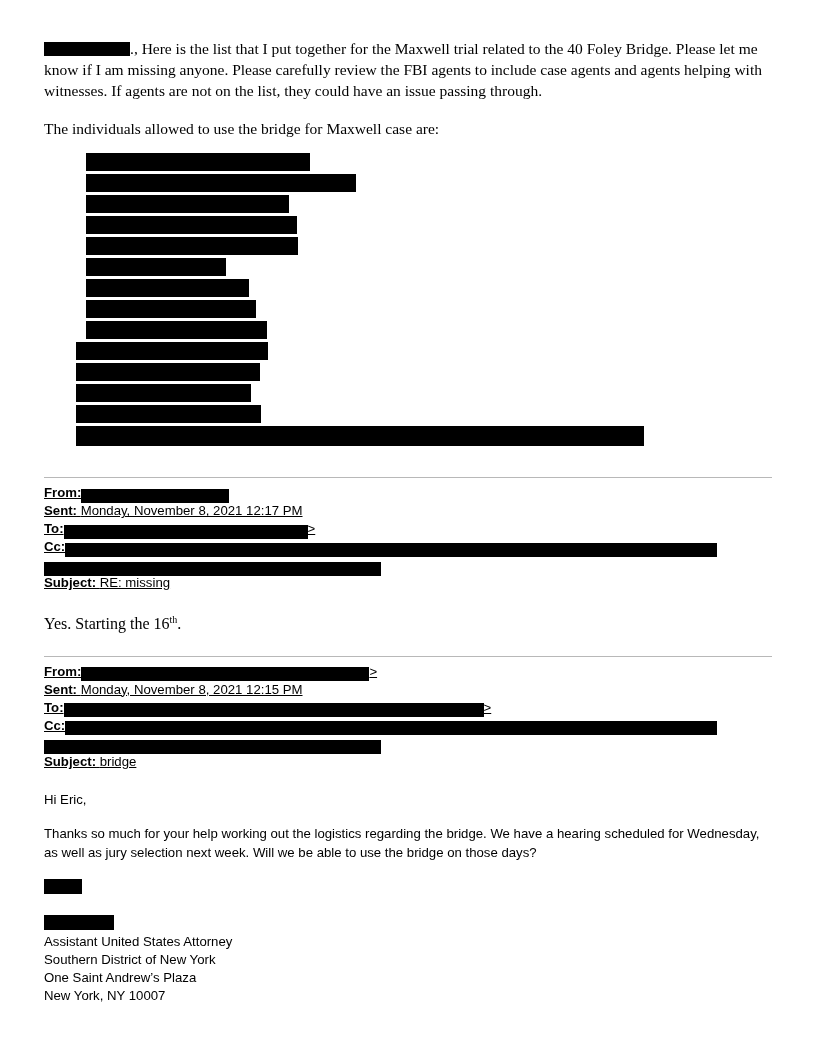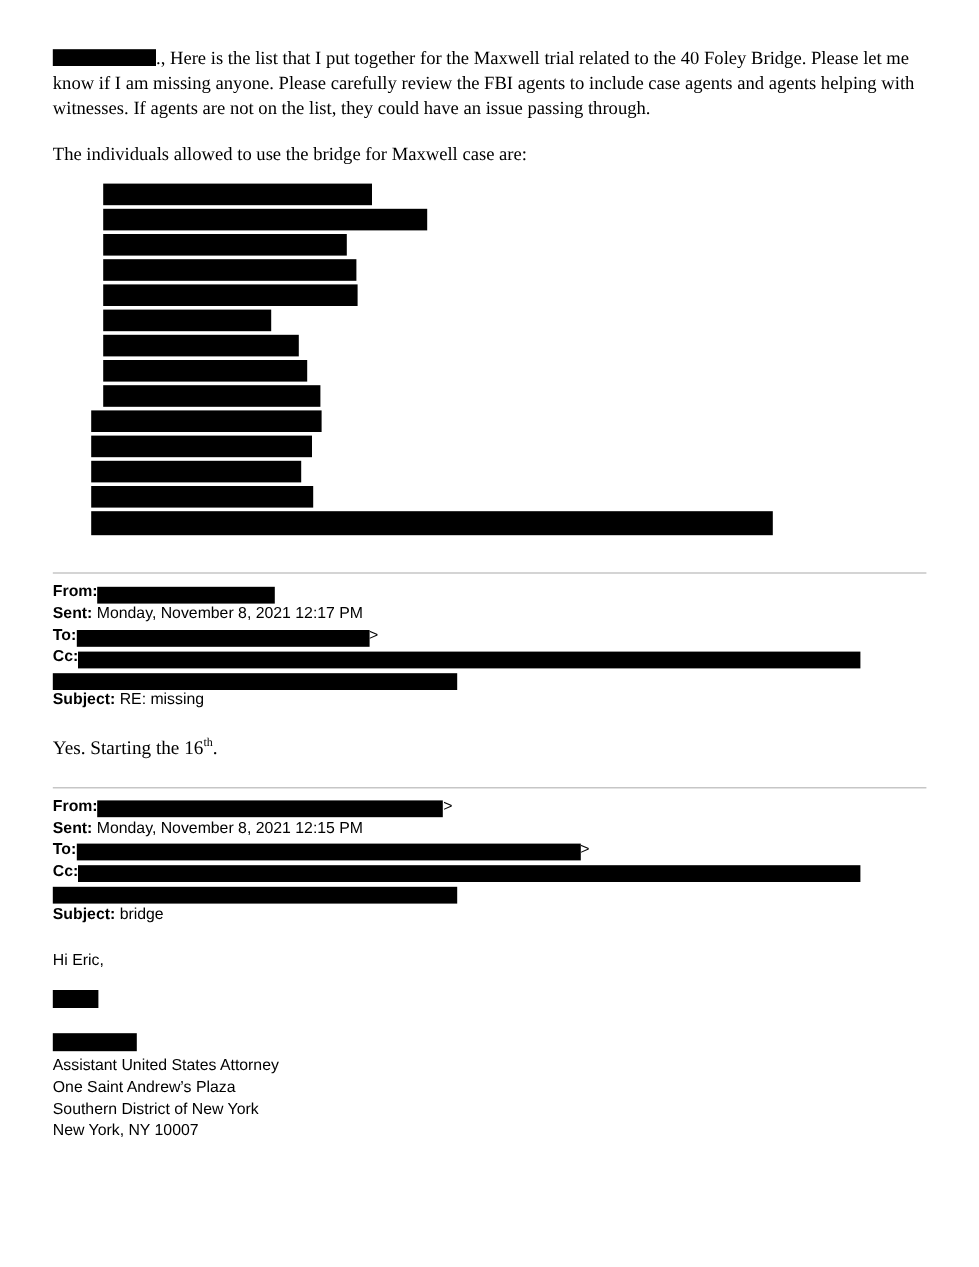--- a/index.html
+++ b/index.html
@@ -67,20 +67,21 @@
 
   
   .hr {
     border: none;
     border-top: 1px solid #b8b8b8;
     margin: 0;
     height: 0;
   }
   .hdr-block {
     margin-top: 6px;
+    text-decoration: underline;
   }
   .hdr-line {
     display: block;
     white-space: nowrap;
     font-family: "Liberation Sans", sans-serif;
     font-size: 13.2px;
     line-height: 18px;
     height: 18px;
   }
   .hdr-label {
@@ -226,21 +227,22 @@
     <span class="hdr-line"><span class="hdr-label">From:</span><span class="redact" style="width:288px;"></span><span class="gt">&gt;</span></span>
     <span class="hdr-line"><span class="hdr-label">Sent:</span> <span>Monday, November 8, 2021 12:15 PM</span></span>
     <span class="hdr-line"><span class="hdr-label">To:</span><span class="redact" style="width:420px;"></span><span class="gt">&gt;</span></span>
     <span class="hdr-line"><span class="hdr-label">Cc:</span><span class="redact" style="width:652px;"></span></span>
     <span class="cc-extra"><span class="redact" style="width:337px;"></span></span>
     <span class="hdr-line"><span class="hdr-label">Subject:</span> <span>bridge</span></span>
   </div>
 
   <div class="msg">
     <p>Hi Eric,</p>
+    <p>Thanks so much for your help working out the logistics regarding the bridge. We have a hearing scheduled for Wednesday, as well as jury selection next week. Will we be able to use the bridge on those days?</p>
     <span class="sig-redact-1"></span>
     <span class="sig-redact-2"></span>
     <span class="sig-line">Assistant United States Attorney</span>
+    <span class="sig-line">Southern District of New York</span>
     <span class="sig-line">One Saint Andrew’s Plaza</span>
-    <span class="sig-line">Southern District of New York</span>
     <span class="sig-line">New York, NY 10007</span>
   </div>
 
 </div>
 
 </body></html>

